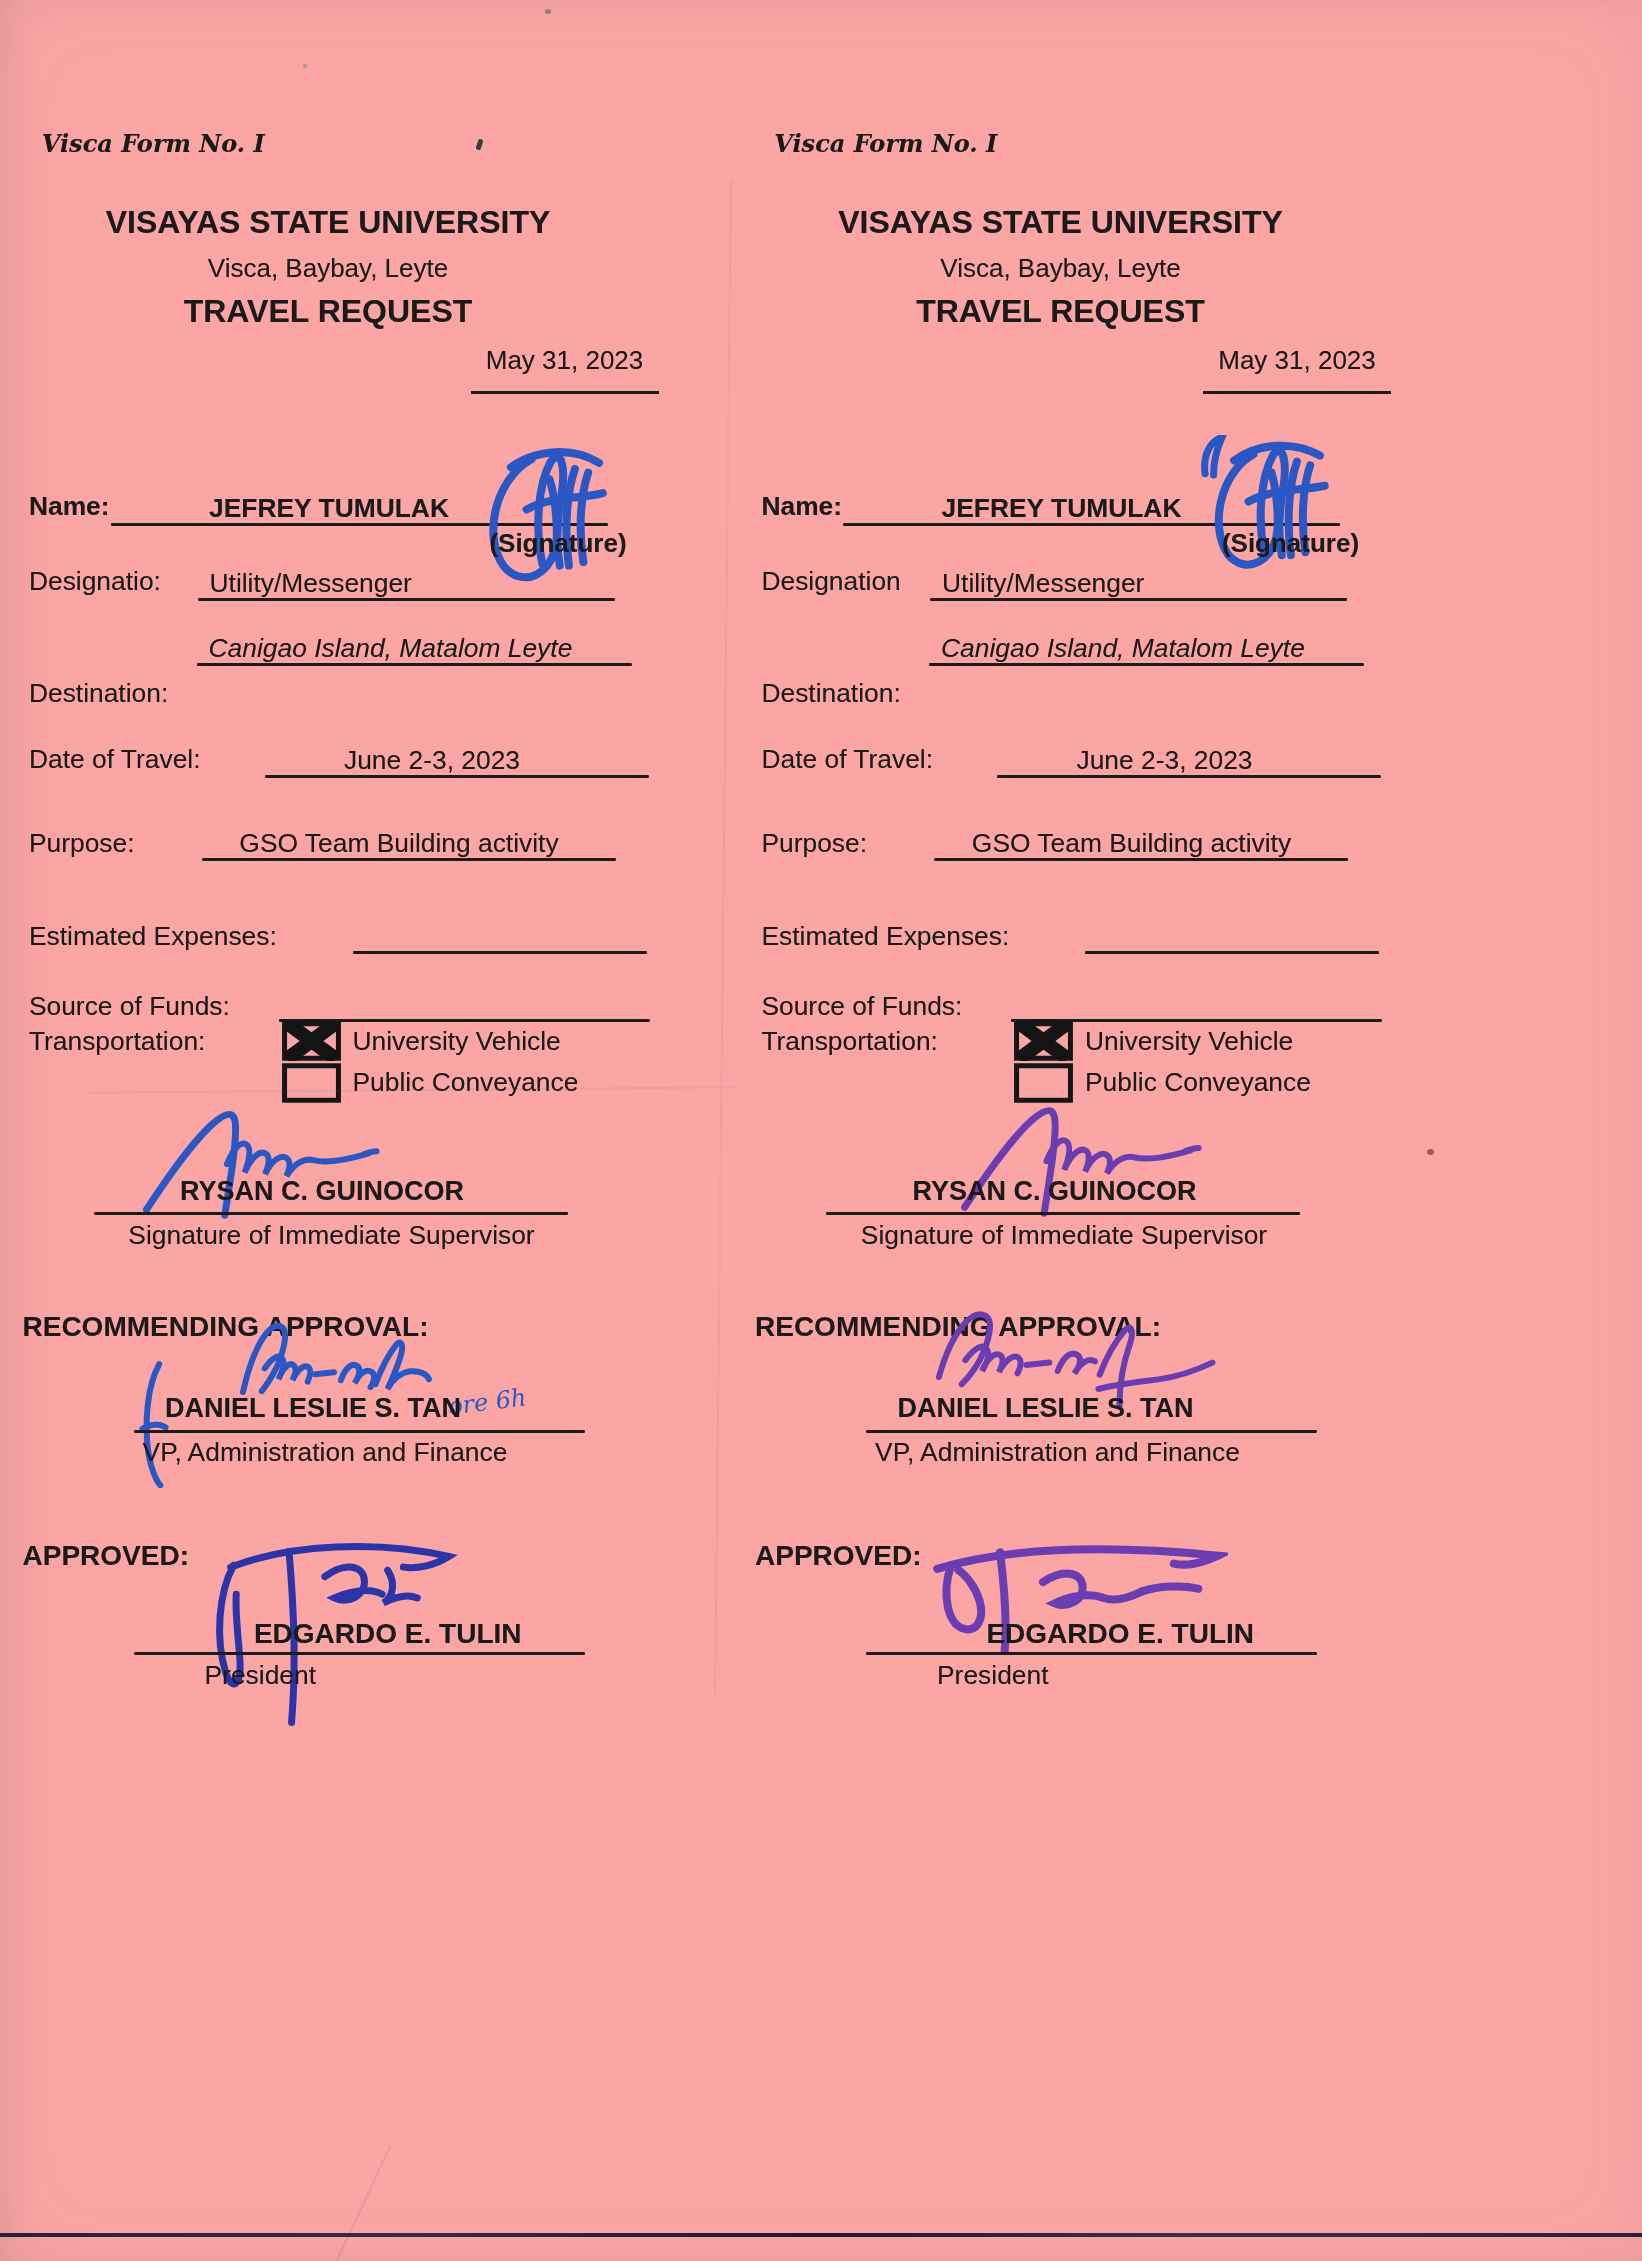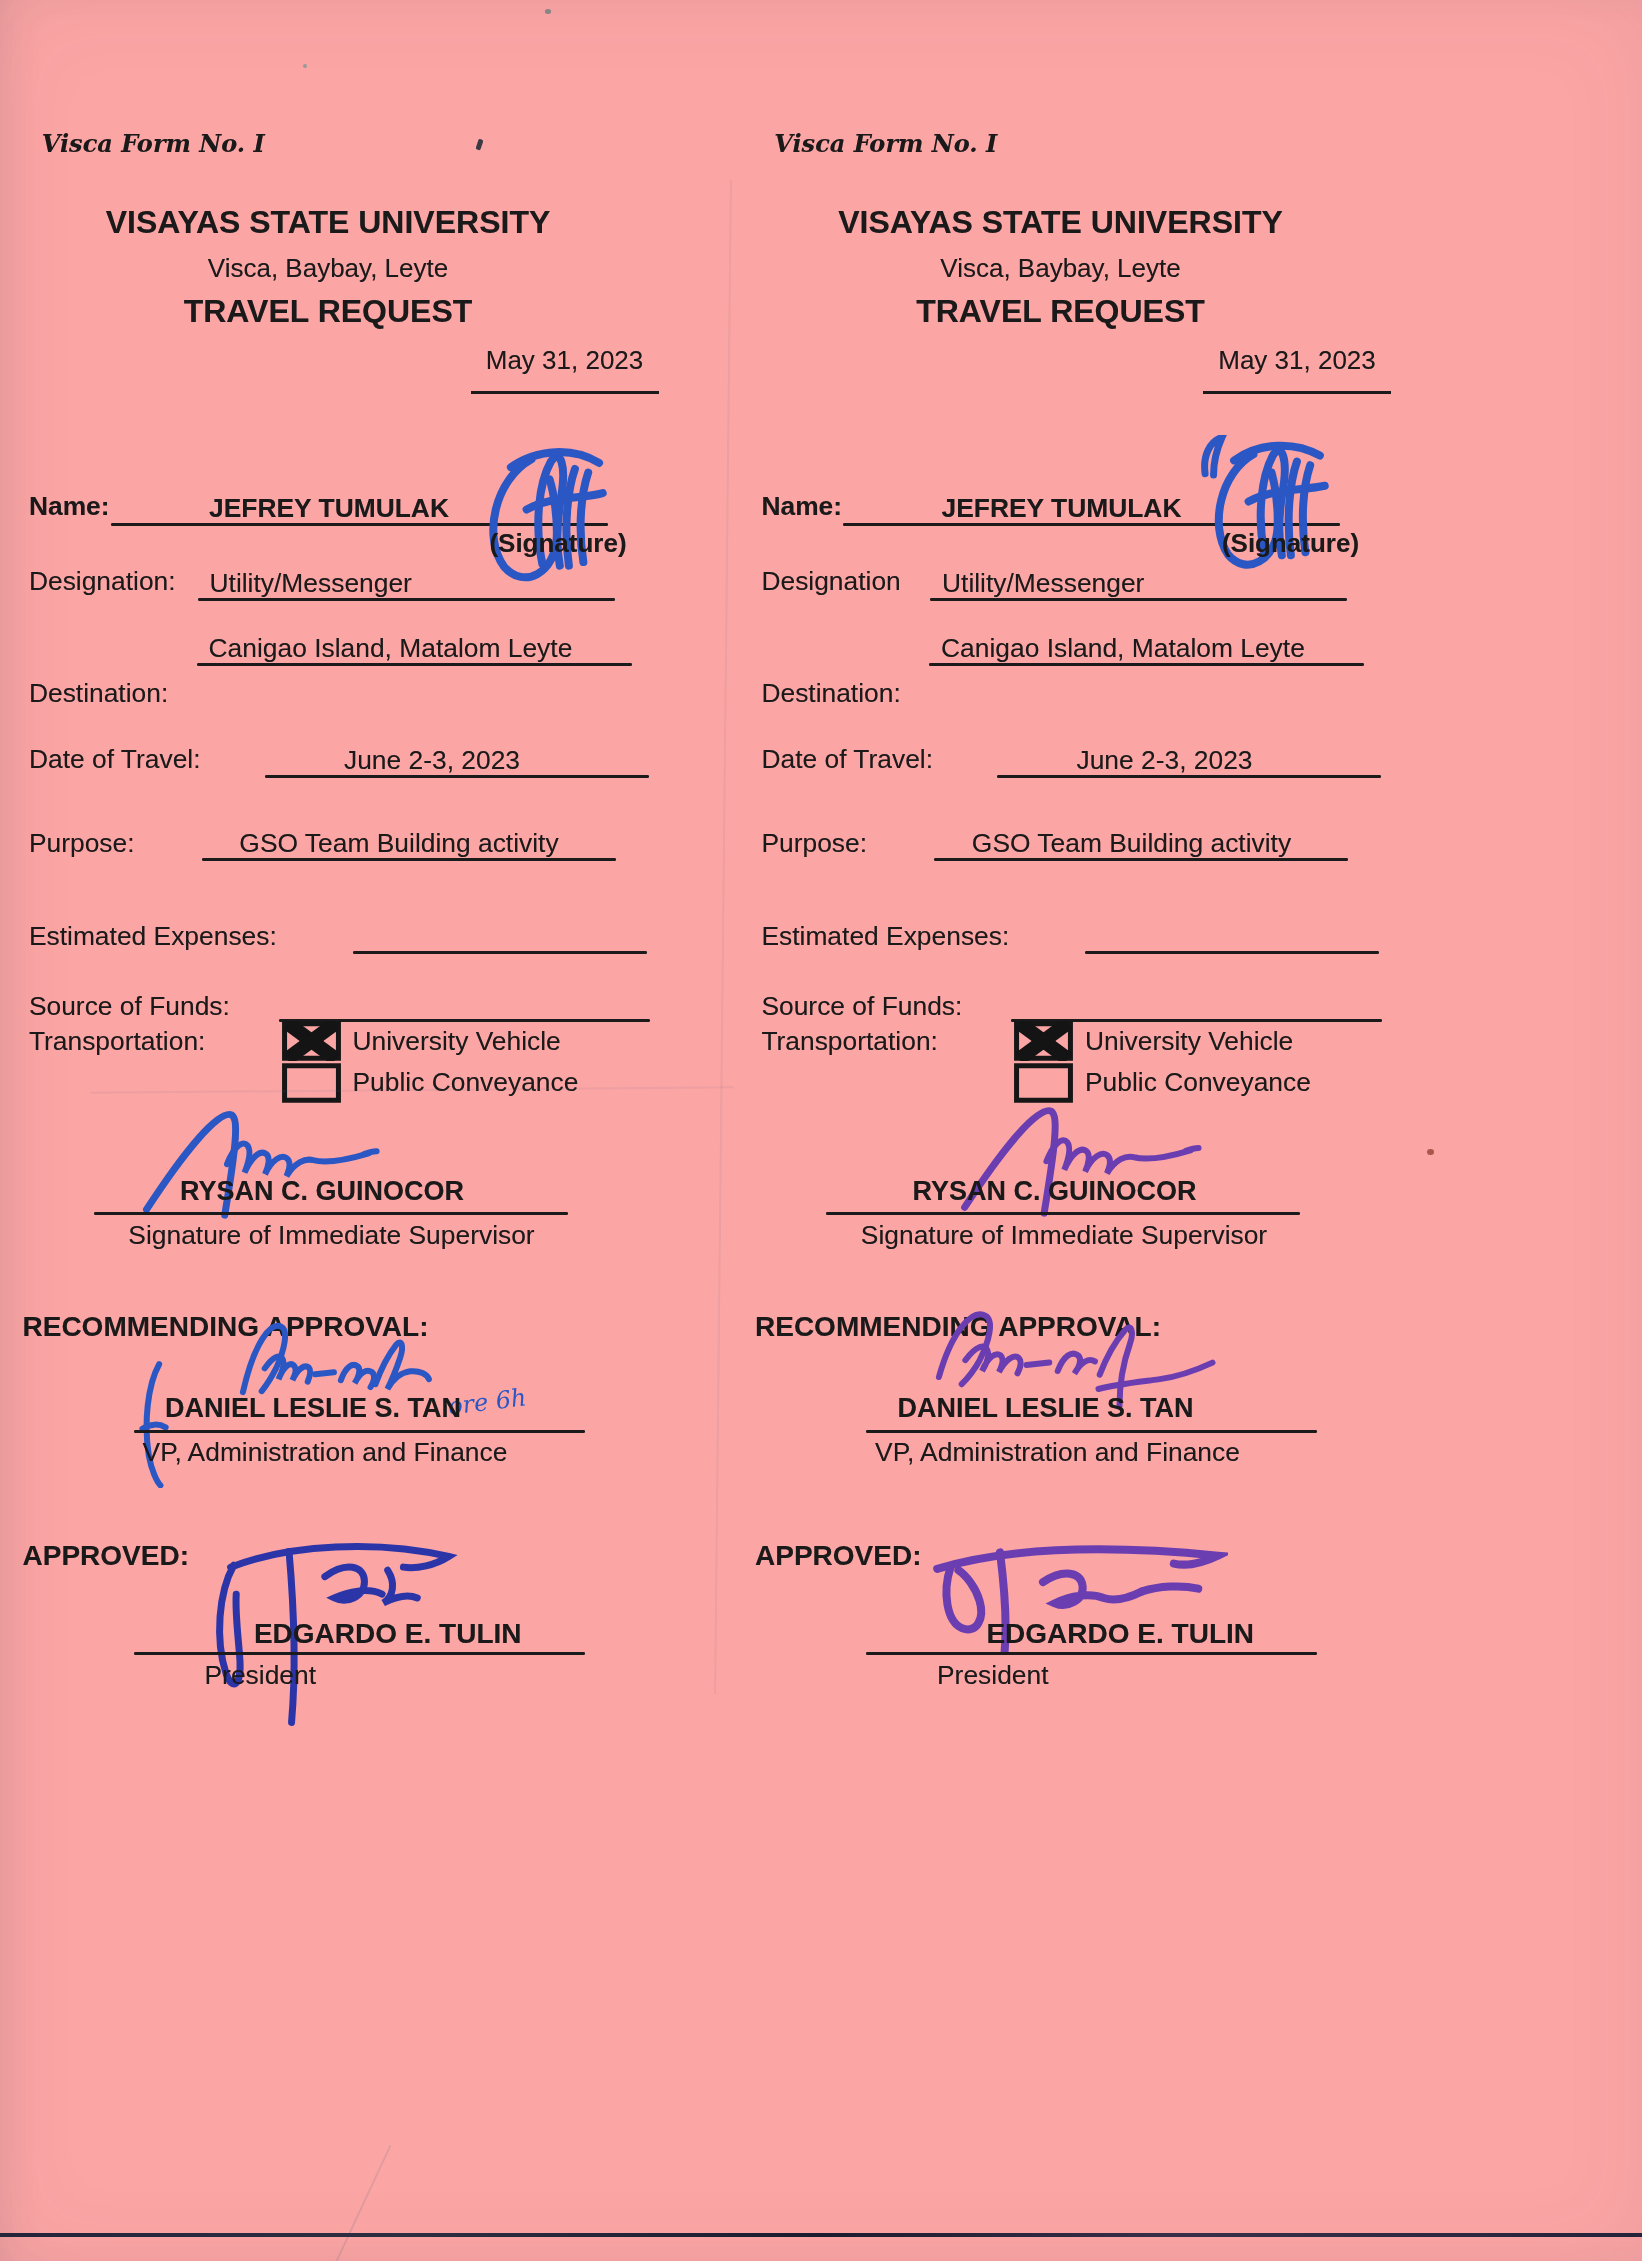--- a/index.html
+++ b/index.html
@@ -26,21 +26,21 @@
   .opt{position:absolute;font-size:26.4px;white-space:nowrap;}
 
   .name-label{top:491px;font-weight:700;}
   .name-value{left:171px;top:493px;width:271px;text-align:center;font-weight:700;}
   .name-u{left:88px;top:523px;width:497px;}
   .sigcap{position:absolute;left:451px;top:528px;width:169px;text-align:center;font-weight:700;font-size:26px;}
   .desig-label{top:566px;}
   .desig-value{left:187px;top:568px;}
   .desig-u{left:175px;top:598px;width:417px;}
   .dest-label{top:633px;margin-top:45px;}
-  .dest-value{left:186px;top:633px;}
+  .dest-value{left:186px;top:633px;font-style:italic;}
   .dest-u{left:174px;top:663px;width:435px;}
   .travel-label{top:744px;}
   .travel-value{left:271px;top:745px;width:277px;text-align:center;}
   .travel-u{left:242px;top:775px;width:384px;}
   .purpose-label{top:828px;}
   .purpose-value{left:186px;top:828px;width:381px;text-align:center;}
   .purpose-u{left:179px;top:858px;width:414px;}
   .exp-label{top:921px;}
   .exp-u{left:330px;top:951px;width:294px;}
   .funds-label{top:991px;}
@@ -112,21 +112,21 @@
     <svg class="sigsvg sig-jefrey ink-blue" viewBox="0 0 240 230" fill="none">
       <path d="M100,22 C40,55 18,150 55,200 C88,238 140,210 142,150 C143,120 138,80 130,55" stroke="currentColor" stroke-width="8" stroke-linecap="round"></path>
       <path d="M118,195 C105,130 112,62 132,26 C148,2 158,32 149,85 C141,132 142,172 147,198" stroke="currentColor" stroke-width="8" stroke-linecap="round"></path>
       <path d="M162,198 C153,135 160,72 172,38" stroke="currentColor" stroke-width="8" stroke-linecap="round"></path>
       <path d="M186,192 C177,135 182,80 194,44" stroke="currentColor" stroke-width="8" stroke-linecap="round"></path>
       <path d="M66,35 C110,4 170,2 212,28" stroke="currentColor" stroke-width="8" stroke-linecap="round"></path>
       <path d="M92,105 C135,82 182,88 218,78" stroke="currentColor" stroke-width="8" stroke-linecap="round"></path>
     </svg>
     <span class="sigcap print">(Signature)</span>
 
-    <span class="lbl desig-label print">Designation:</span>
+    <span class="lbl desig-label print">Designatio:</span>
     <span class="val desig-value print">Utility/Messenger</span>
     <div class="u desig-u"></div>
 
     <span class="lbl dest-label print">Destination:</span>
     <span class="val dest-value print">Canigao Island, Matalom Leyte</span>
     <div class="u dest-u"></div>
 
     <span class="lbl travel-label print">Date of Travel:</span>
     <span class="val travel-value print">June 2-3, 2023</span>
     <div class="u travel-u"></div>

